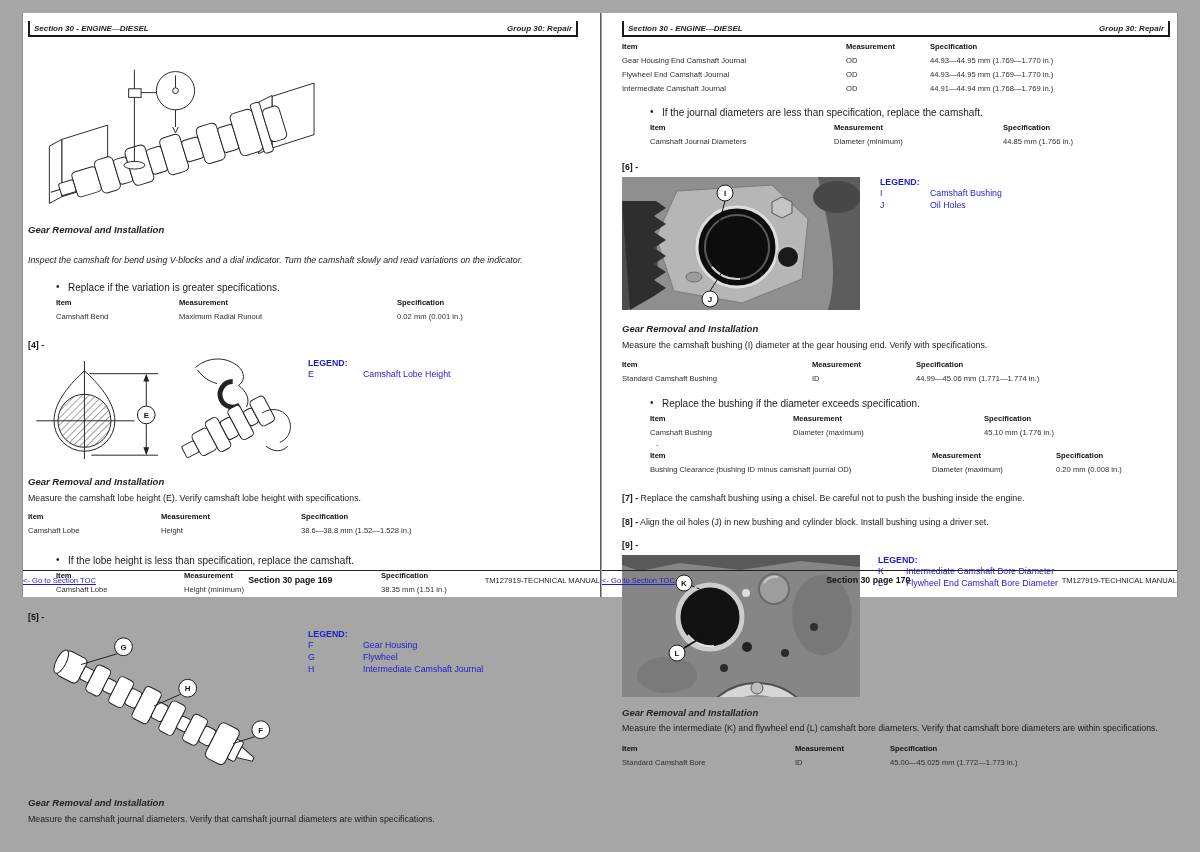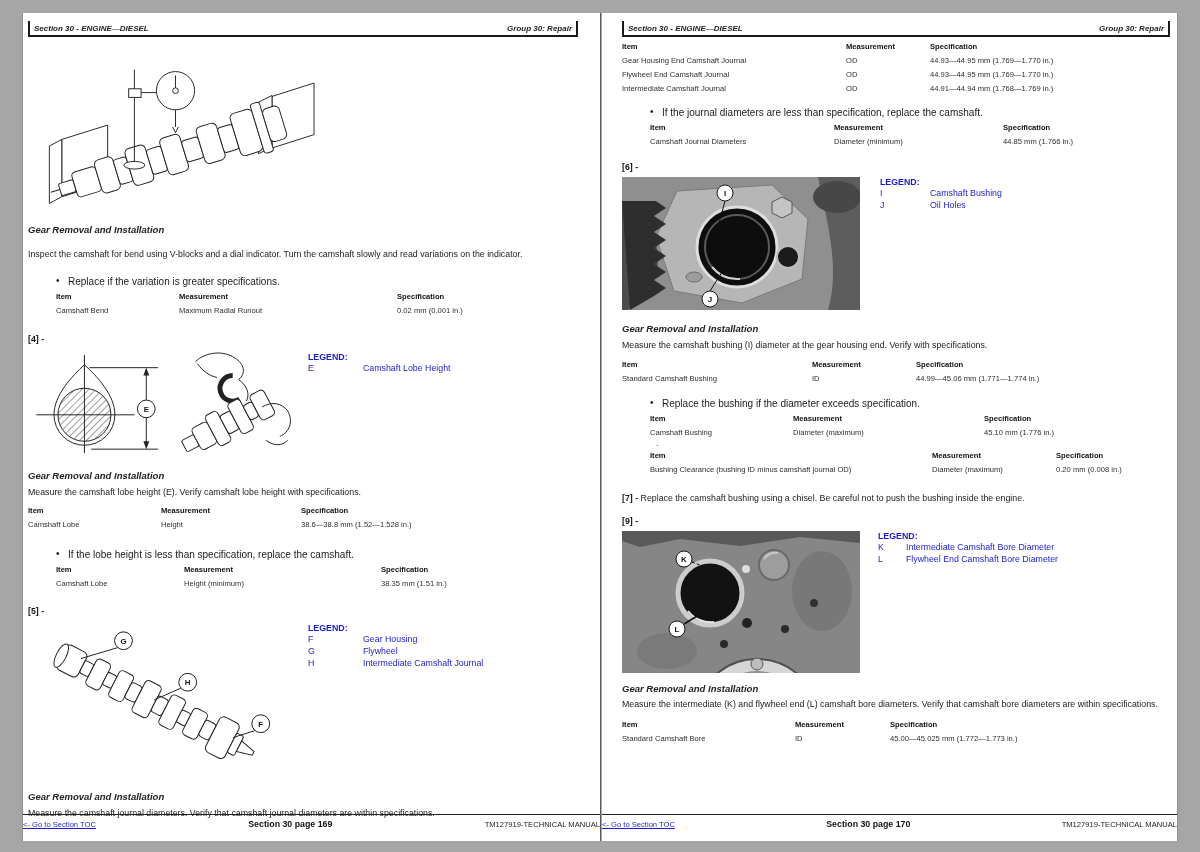--- a/index.html
+++ b/index.html
@@ -1,19 +1,19 @@
 <!DOCTYPE html>
 <html><head>
 <meta charset="utf-8">
 <style>
   * { margin:0; padding:0; box-sizing:border-box; }
   html,body { width:1200px; height:852px; overflow:hidden; }
   body { background:#a6a6a6; font-family:"Liberation Sans", sans-serif; color:#1a1a1a; }
 
-  .page { position:absolute; top:13px; height:828px; background:#fff; }
+  .page { position:absolute; top:13px; height:584px; background:#fff; }
   .page-left  { left:22px;  width:579px; border-left:1px solid #8f8f8f; border-right:1px solid #5a5a5a; }
   .page-right { left:602px; width:576px; border-right:1px solid #8f8f8f; }
   .inner { position:relative; height:100%; }
   .inner-l { padding:8px 22px 0 5px; }
   .inner-r { padding:8px 7px 0 20px; }
 
   .pghead { display:flex; justify-content:space-between; align-items:flex-end;
             font-size:8px; font-weight:bold; font-style:italic; color:#222;
             border-left:2px solid #1a1a1a; border-right:2px solid #1a1a1a; border-bottom:2px solid #1a1a1a;
             padding:3px 4px 2px 4px; }
@@ -92,21 +92,21 @@
     <rect class="lnw" x="90" y="50" width="13" height="9"></rect>
     <line class="ln" x1="103" y1="54" x2="130" y2="54"></line>
     <circle class="lnw" cx="139" cy="52" r="20"></circle>
     <circle class="lnw" cx="139" cy="52" r="3"></circle>
     <line class="ln" x1="139" y1="49" x2="139" y2="36"></line>
     <line class="ln" x1="139" y1="72" x2="139" y2="90"></line>
     <path class="ln" d="M136,90 l3,6 l3,-6"></path>
   </svg>
 
   <div class="secthead" style="margin-top:11px;">Gear Removal and Installation</div>
-  <div class="body-p" style="margin-top:14px;">Inspect the camshaft for bend using V-blocks and a dial indicator. Turn the camshaft slowly and read variations on the indicator.</div>
+  <div class="body-p" style="margin-top:20px;font-style:italic;">Inspect the camshaft for bend using V-blocks and a dial indicator. Turn the camshaft slowly and read variations on the indicator.</div>
 
   <div class="bullet" style="margin-top:14px;">Replace if the variation is greater specifications.</div>
   <table class="spec tind" style="margin-top:3px;">
     <colgroup>
           <col style="width:123px">
           <col style="width:218px">
           <col>
         </colgroup>
     <tbody>
           <tr>
@@ -412,20 +412,21 @@
     </tr>
     <tr>
       <td>Bushing Clearance (bushing ID minus camshaft journal OD)</td>
       <td>Diameter (maximum)</td>
       <td>0.20 mm (0.008 in.)</td>
     </tr>
   </tbody>
       </table>
 
   <div class="steprow" style="margin-top:16px;"><b>[7] -</b> <span>Replace the camshaft bushing using a chisel. Be careful not to push the bushing inside the engine.</span></div>
+  <div class="steprow" style="margin-top:13px;"><b>[8] -</b> <span>Align the oil holes (J) in new bushing and cylinder block. Install bushing using a driver set.</span></div>
   <div class="steplbl" style="margin-top:12px;">[9] -</div>
 
   <div class="figrow" style="margin-top:5px;">
 
     <svg viewBox="0 0 238 142" width="238" height="142">
       <rect width="238" height="142" fill="#868686"></rect>
       <path d="M0,0 H238 V12 L178,6 L118,15 L58,8 L18,16 L0,10 Z" fill="#595959"></path>
       <ellipse cx="200" cy="60" rx="30" ry="40" fill="#787878"></ellipse>
       <ellipse cx="45" cy="120" rx="30" ry="18" fill="#7a7a7a"></ellipse>
       <circle cx="88" cy="62" r="32" fill="#121212"></circle>

